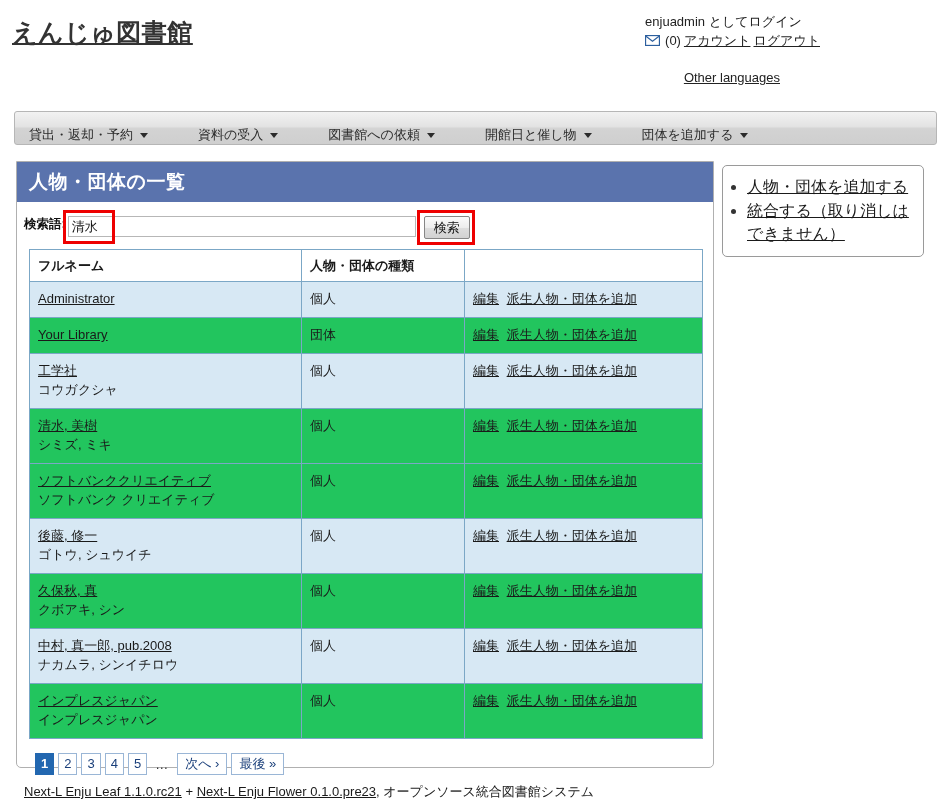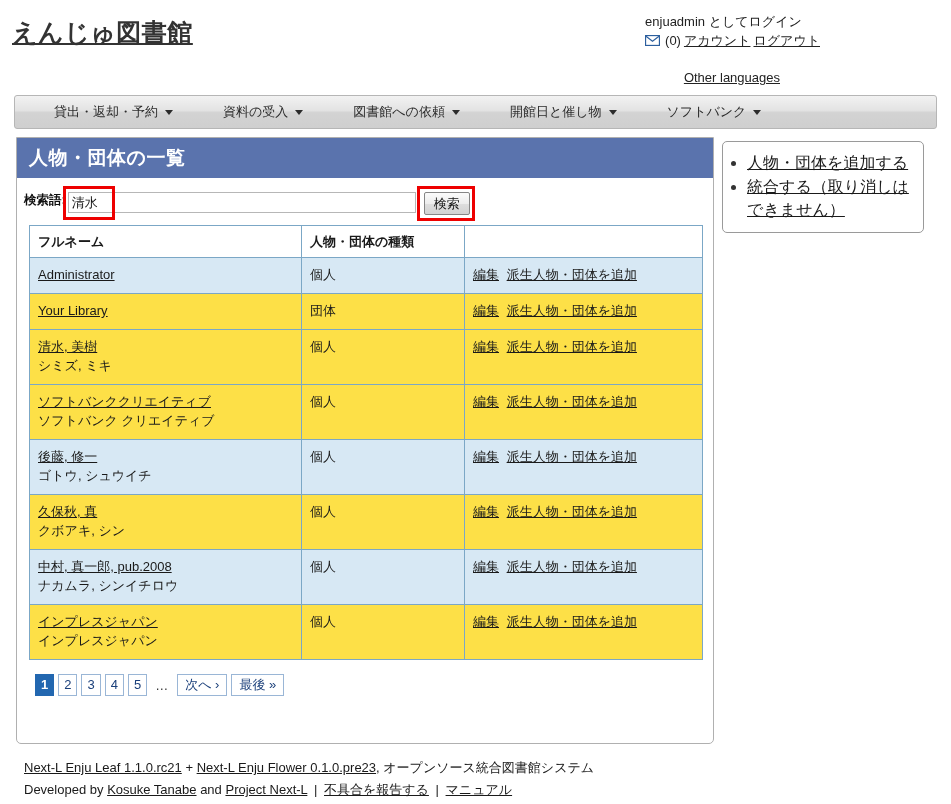--- a/index.html
+++ b/index.html
@@ -46,27 +46,27 @@
   .mail-icon svg { display: block; }
   .other-lang {
     position: absolute;
     right: 171px; top: 70px;
     font-size: 13px;
   }
 
   
   .navbar {
     height: 34px;
-    margin: 0 14px;
+    margin: 16px 14px;
     background: linear-gradient(to bottom, #f2f2f2 0%, #e3e3e3 45%, #d3d3d3 52%, #cfcfcf 100%);
     border: 1px solid #b6b6b6;
     border-radius: 3px;
     display: flex;
-    align-items: center;
-    padding-left: 39px;
+    align-items: flex-end;
+    padding-left: 14px;
   }
   .nav-item {
     display: flex;
     align-items: center;
     gap: 7px;
     font-size: 13px;
     color: #2b2b2b;
     margin-right: 50px;
     cursor: default;
     white-space: nowrap;
@@ -171,21 +171,21 @@
     background: #ffffff;
     font-weight: bold;
     height: 27px;
     padding-top: 6px;
     padding-bottom: 6px;
   }
   .col-name { width: 272px; }
   .col-type { width: 163px; }
   .col-act  { width: 238px; }
   tr.odd td { background: #d7e8f4; }
-  tr.even td { background: #fde047; }
+  tr.even td { background: #22c55e; }
   .name-link { color: #1a1a1a; text-decoration: underline; }
   .name-kana { display: block; color: #1a1a1a; }
   .act-link { color: #1a1a1a; text-decoration: underline; margin-right: 4px; }
 
   
   .pagination {
     display: flex;
     align-items: center;
     gap: 4px;
     margin: 14px 0 0 18px;
@@ -285,21 +285,21 @@
   </div>
   <div class="nav-item">
     <span>図書館への依頼</span>
     <span class="caret"></span>
   </div>
   <div class="nav-item">
     <span>開館日と催し物</span>
     <span class="caret"></span>
   </div>
   <div class="nav-item">
-    <span>ソフトバンク</span>
+    <span>団体を追加する</span>
     <span class="caret"></span>
   </div>
 </div>
 
 <div class="layout">
 
   <div class="content-panel">
     <div class="panel-title">人物・団体の一覧</div>
 
     <form class="search-row">
@@ -333,20 +333,31 @@
             <a class="act-link" href="#">編集</a>
             <a class="act-link" href="#">派生人物・団体を追加</a>
           </td>
         </tr>
         <tr class="even">
           <td>
             <a class="name-link" href="#">Your Library</a>
             <span class="name-kana"></span>
           </td>
           <td>団体</td>
+          <td>
+            <a class="act-link" href="#">編集</a>
+            <a class="act-link" href="#">派生人物・団体を追加</a>
+          </td>
+        </tr>
+        <tr class="odd">
+          <td>
+            <a class="name-link" href="#">工学社</a>
+            <span class="name-kana">コウガクシャ</span>
+          </td>
+          <td>個人</td>
           <td>
             <a class="act-link" href="#">編集</a>
             <a class="act-link" href="#">派生人物・団体を追加</a>
           </td>
         </tr>
         <tr class="even">
           <td>
             <a class="name-link" href="#">清水, 美樹</a>
             <span class="name-kana">シミズ, ミキ</span>
           </td>

